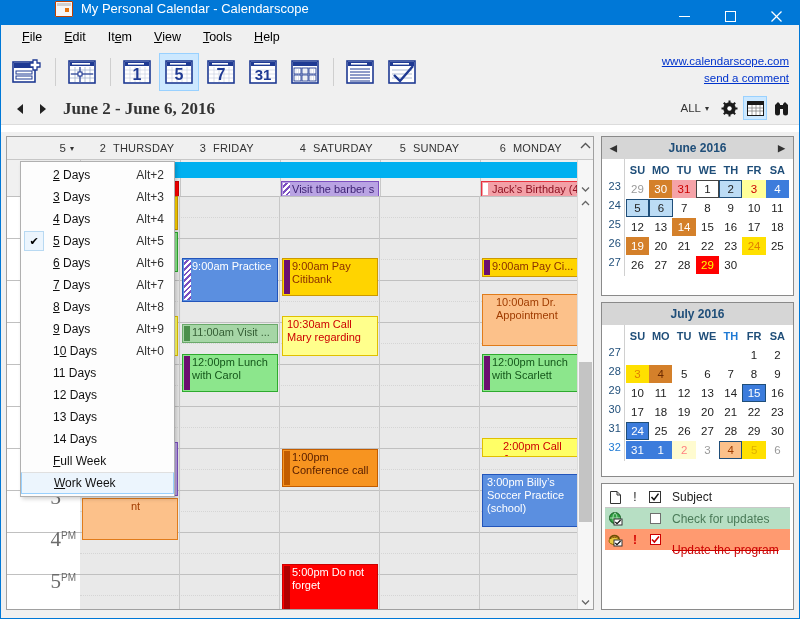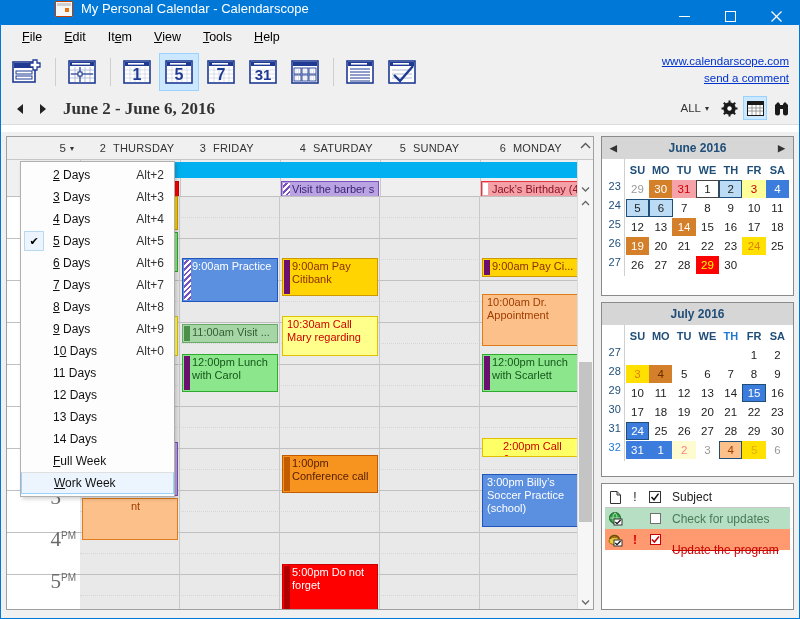--- a/index.html
+++ b/index.html
@@ -573,26 +573,26 @@
 the barber
 shop</span></div>
                 <div class="ev" style="left: 102px; width: 96px; top: 62px; height: 44px; background: rgb(91, 143, 224); border: 1px solid rgb(34, 85, 187); color: rgb(255, 255, 255);"><span class="bar hatch" style="width: 7px;"></span><span style="white-space: pre-line;">9:00am Practice</span></div>
                 <div class="ev" style="left: 102px; width: 96px; top: 128px; height: 19px; background: rgb(166, 214, 166); border: 1px solid rgb(106, 169, 106); color: rgb(53, 94, 53);"><span class="bar" style="background: rgb(74, 143, 74);"></span><span style="white-space: pre-line;">11:00am Visit ...</span></div>
                 <div class="ev" style="left: 102px; width: 96px; top: 158px; height: 38px; background: rgb(140, 230, 140); border: 1px solid rgb(46, 170, 46); color: rgb(20, 86, 26);"><span class="bar" style="background: rgb(107, 16, 112);"></span><span style="white-space: pre-line;">12:00pm Lunch
 with Carol</span></div>
                 <div class="ev" style="left: 202px; width: 96px; top: 62px; height: 38px; background: rgb(255, 212, 0); border: 1px solid rgb(204, 153, 0); color: rgb(138, 47, 0);"><span class="bar" style="background: rgb(107, 16, 112);"></span><span style="white-space: pre-line;">9:00am Pay
 Citibank</span></div>
                 <div class="ev" style="left: 202px; width: 96px; top: 120px; height: 40px; background: rgb(255, 255, 140); border: 1px solid rgb(224, 192, 0); color: rgb(204, 0, 0); padding-left: 4px;"><span style="white-space: pre-line;">10:30am Call
 Mary regarding</span></div>
-                <div class="ev" style="left: 202px; width: 96px; top: 259px; height: 38px; background: rgb(247, 148, 32); border: 1px solid rgb(194, 92, 0); color: rgb(90, 32, 0);"><span class="bar" style="background: rgb(194, 92, 0);"></span><span style="white-space: pre-line;">1:00pm
+                <div class="ev" style="left: 202px; width: 96px; top: 253px; height: 38px; background: rgb(247, 148, 32); border: 1px solid rgb(194, 92, 0); color: rgb(90, 32, 0);"><span class="bar" style="background: rgb(194, 92, 0);"></span><span style="white-space: pre-line;">1:00pm
 Conference call</span></div>
                 <div class="ev" style="left: 202px; width: 96px; top: 368px; height: 62px; background: rgb(255, 0, 0); border: 1px solid rgb(204, 0, 0); color: rgb(255, 255, 255);"><span class="bar" style="background: rgb(176, 0, 0);"></span><span style="white-space: pre-line;">5:00pm Do not
 forget</span></div>
                 <div class="ev" style="left: 402px; width: 96px; top: 62px; height: 19px; background: rgb(255, 212, 0); border: 1px solid rgb(204, 153, 0); color: rgb(138, 47, 0);"><span class="bar" style="background: rgb(107, 16, 112);"></span><span style="white-space: pre-line;">9:00am Pay Ci...</span></div>
-                <div class="ev" style="left: 402px; width: 96px; top: 98px; height: 52px; background: rgb(252, 193, 138); border: 1px solid rgb(224, 123, 26); color: rgb(160, 60, 0); padding-left: 4px;"><span style="white-space: pre-line;">10:00am Dr.
+                <div class="ev" style="left: 402px; width: 96px; top: 98px; height: 52px; background: rgb(252, 193, 138); border: 1px solid rgb(224, 123, 26); color: rgb(160, 60, 0); padding-left: 13px;"><span style="white-space: pre-line;">10:00am Dr.
 Appointment</span></div>
                 <div class="ev" style="left: 402px; width: 96px; top: 158px; height: 38px; background: rgb(140, 230, 140); border: 1px solid rgb(46, 170, 46); color: rgb(20, 86, 26);"><span class="bar" style="background: rgb(107, 16, 112);"></span><span style="white-space: pre-line;">12:00pm Lunch
 with Scarlett</span></div>
                 <div class="ev" style="left: 402px; width: 96px; top: 242px; height: 19px; background: rgb(255, 255, 102); border: 1px solid rgb(224, 192, 0); color: rgb(204, 0, 0); padding-left: 20px;"><span style="white-space: pre-line;">2:00pm Call Ja...</span></div>
                 <div class="ev" style="left: 402px; width: 96px; top: 278px; height: 53px; background: rgb(91, 143, 224); border: 1px solid rgb(34, 85, 187); color: rgb(255, 255, 255); padding-left: 4px;"><span style="white-space: pre-line;">3:00pm Billy’s
 Soccer Practice
 (school)</span></div>
               </div>
           </div>
         </div>

